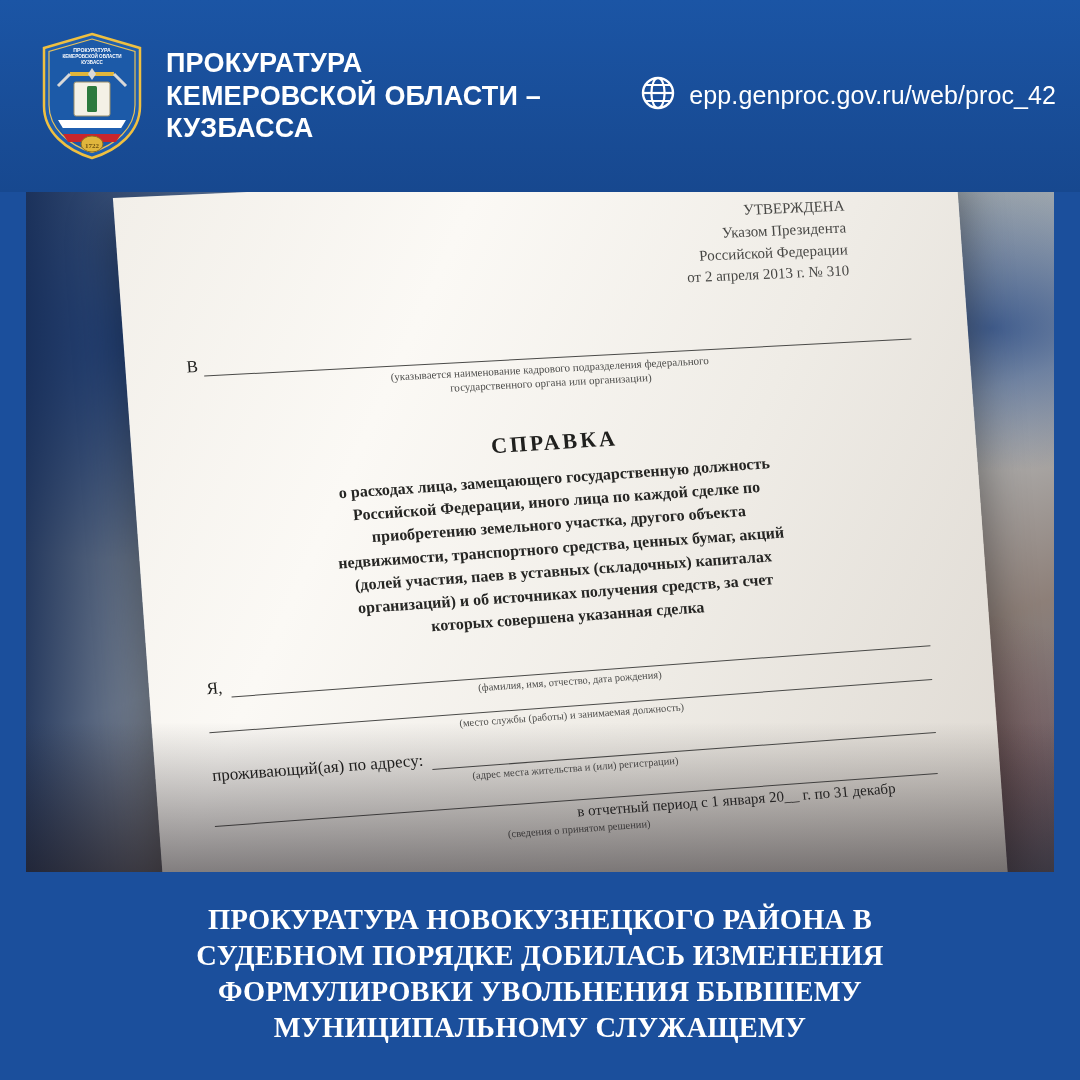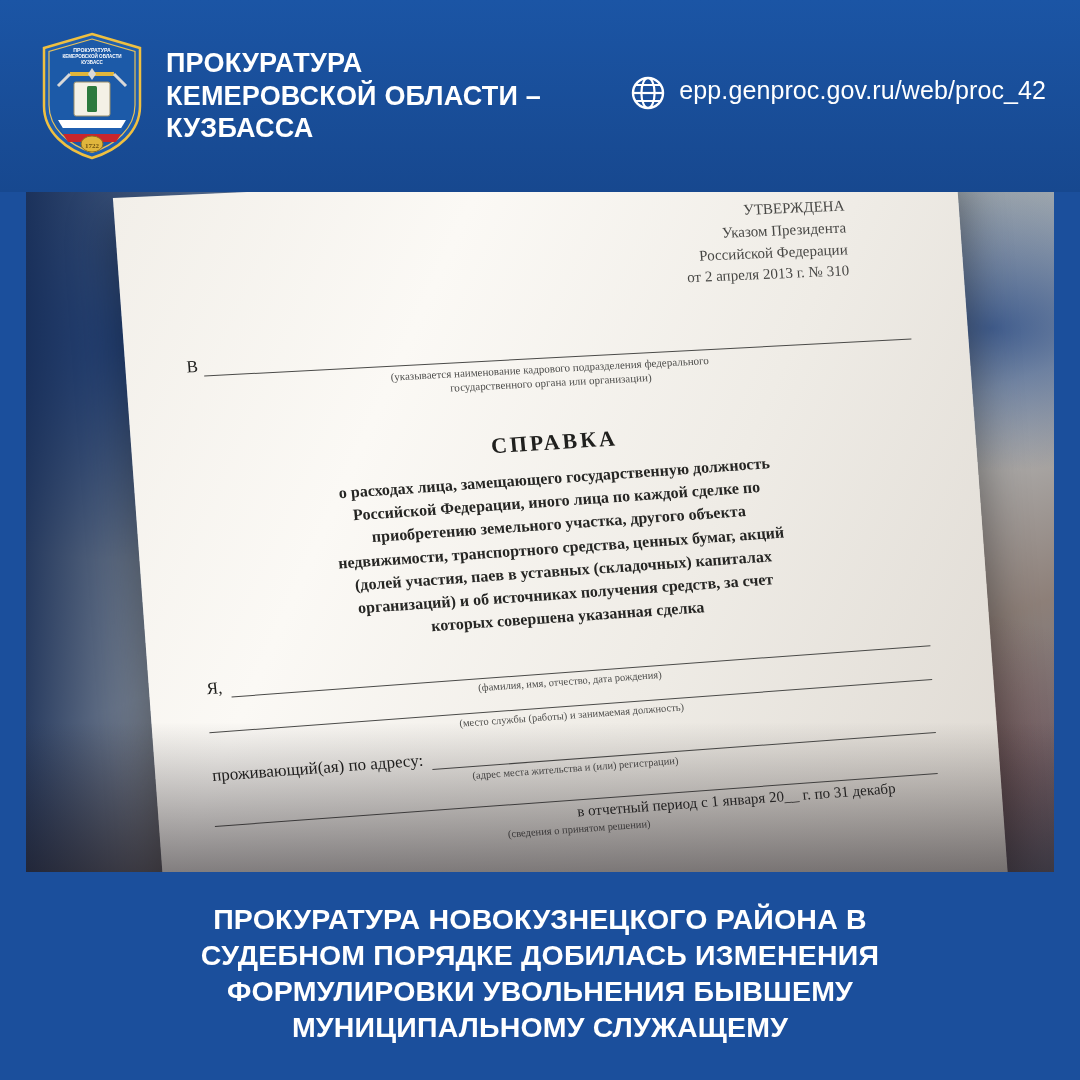--- a/index.html
+++ b/index.html
@@ -41,24 +41,24 @@
     font-weight: bold;
     font-size: 27px;
     line-height: 1.22;
     letter-spacing: 0.2px;
     text-transform: uppercase;
     white-space: pre-line;
     max-width: 420px;
   }
   .site-block {
     position: absolute;
-    right: 34px;
+    right: 24px;
     top: 76px;
     display: flex;
-    align-items: flex-start;
+    align-items: flex-end;
     gap: 14px;
   }
   .globe { width: 34px; height: 34px; flex: 0 0 34px; }
   .site-url {
     color: #ffffff;
     font-size: 25px;
     font-weight: normal;
     letter-spacing: 0.1px;
   }
   
@@ -173,20 +173,21 @@
   .fld4 { margin-top: 3.4%; }
   .fld5 { margin-top: 3.6%; }
   
   .caption-bar {
     flex: 0 0 208px;
     background: #1b4f9c;
     display: flex;
     align-items: center;
     justify-content: center;
     padding: 0 44px 4px 44px;
+    font-family: Liberation Serif, serif;
   }
   .caption-text {
     color: #ffffff;
     font-weight: bold;
     font-size: 28.5px;
     line-height: 1.26;
     text-align: center;
     text-transform: uppercase;
     letter-spacing: 0.2px;
     white-space: pre-line;

